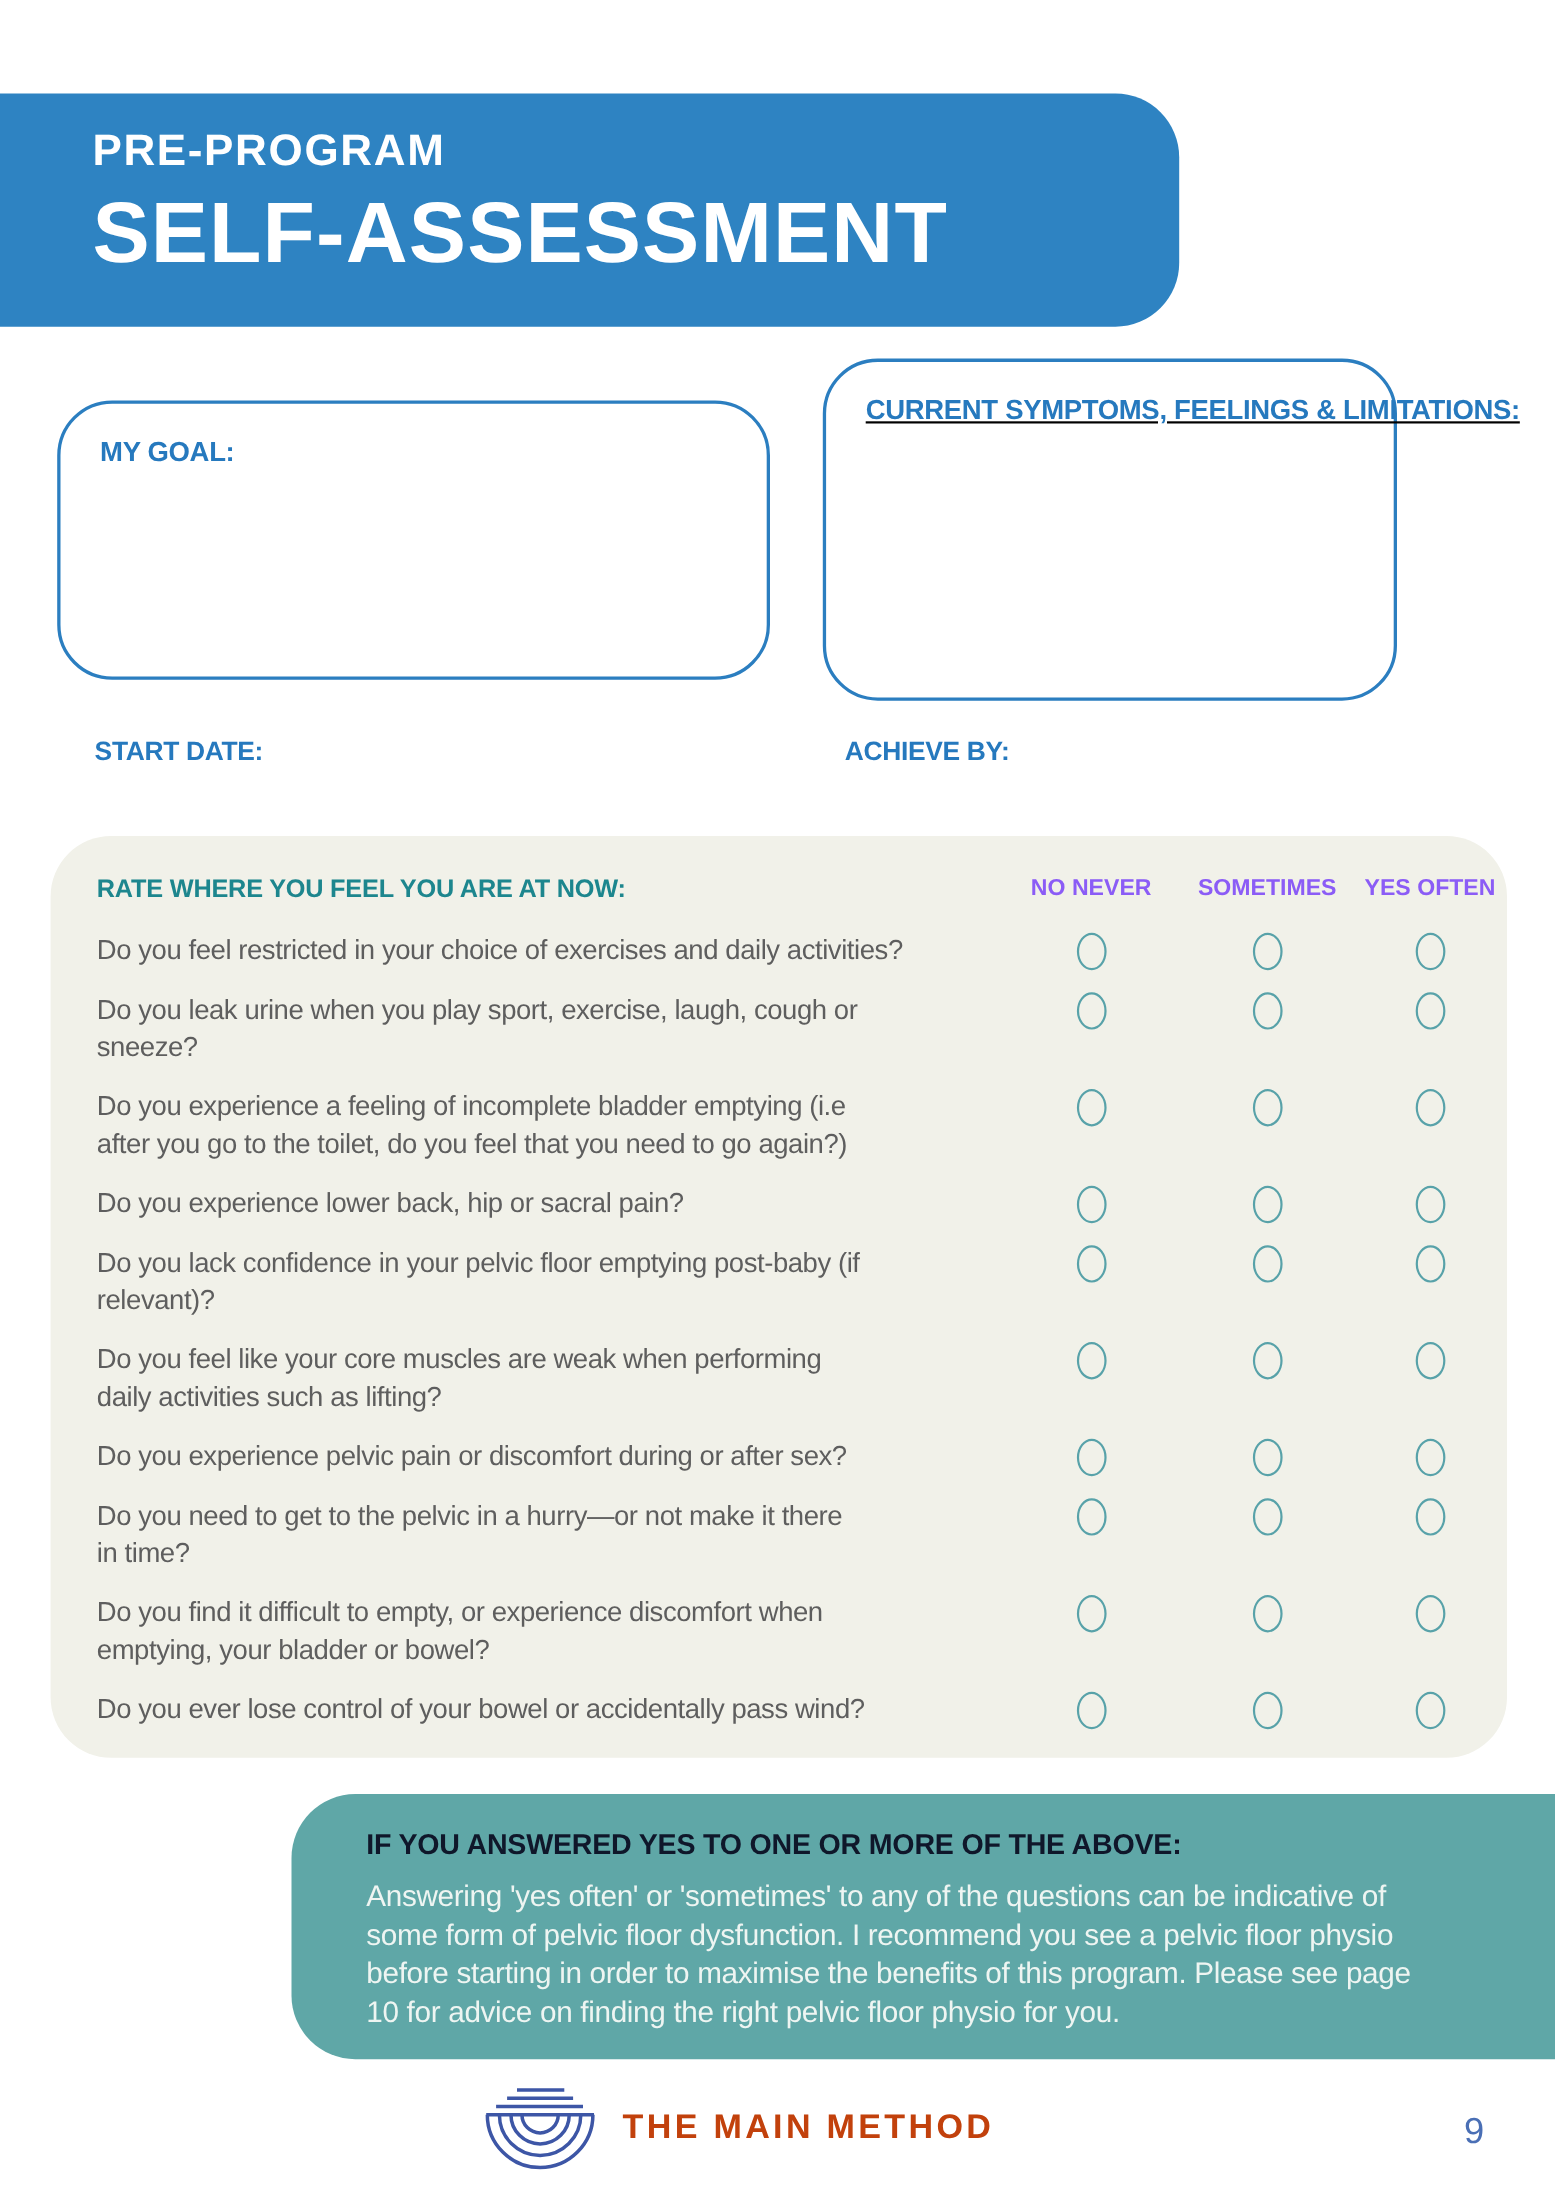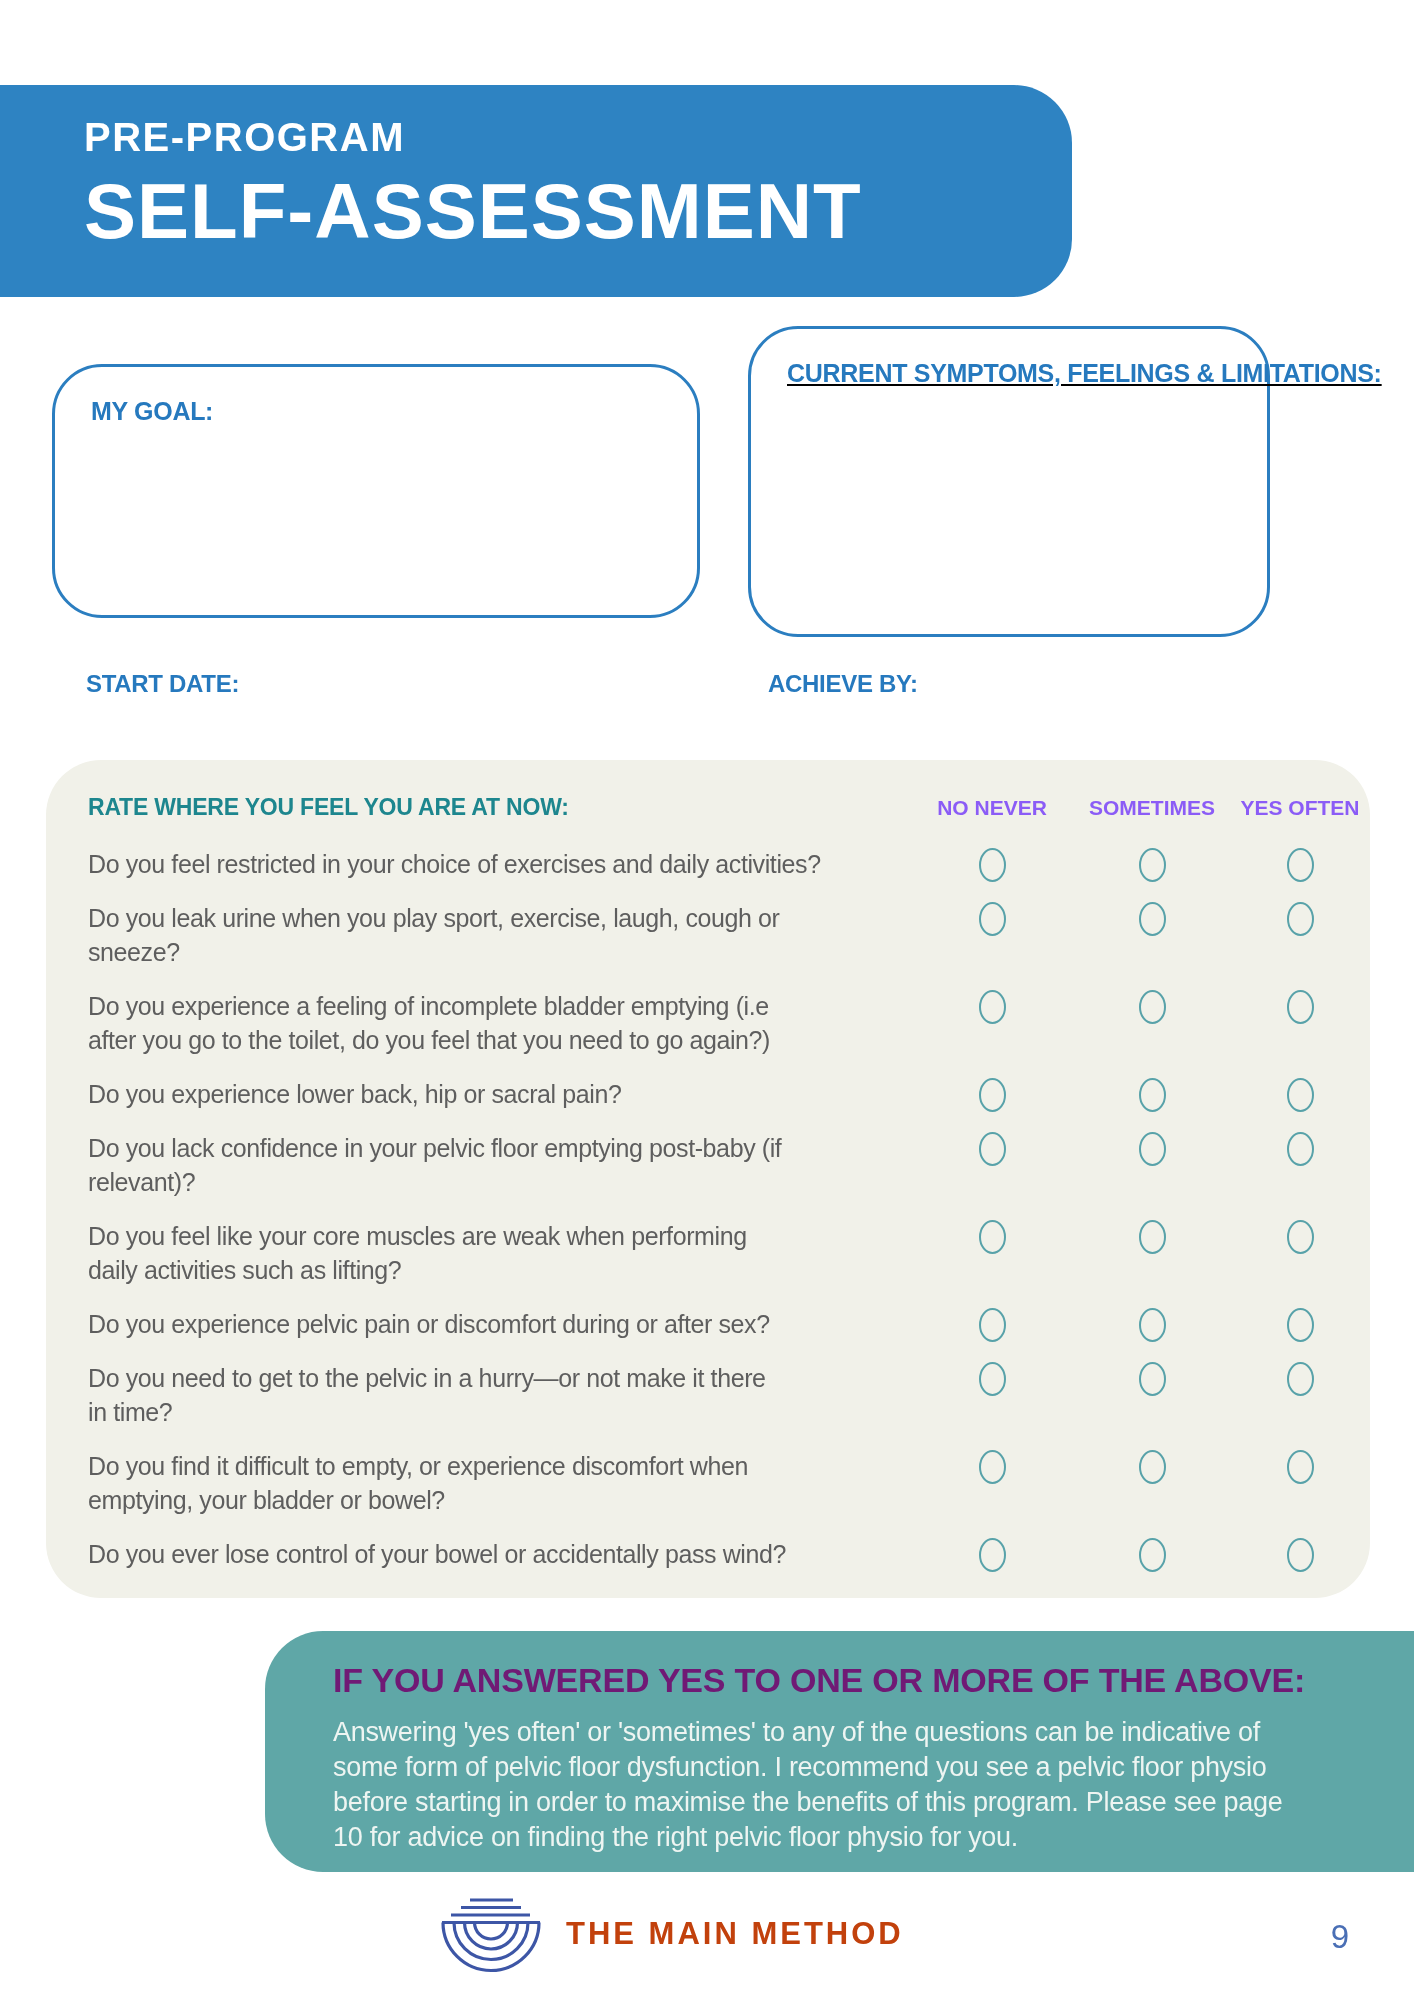--- a/index.html
+++ b/index.html
@@ -67,21 +67,21 @@
   .radio.r0 { left:891px; }
   .radio.r1 { left:1051px; }
   .radio.r2 { left:1199px; }
 
   
   .callout {
     position:absolute; left:265px; top:1631px; width:1149px; height:241px;
     background:#5FA7A7; border-radius:58px 0 0 58px; padding:30px 24px 0 68px;
   }
   .callout-title {
-    color:#701a75; font-weight:700; font-size:34px; letter-spacing:-0.2px; white-space:nowrap;
+    color:#0f172a; font-weight:700; font-size:26px; letter-spacing:-0.2px; white-space:nowrap;
   }
   .callout-body { margin-top:15px; }
   .callout-line {
     color:#EEF5F2; font-size:27px; line-height:35px; letter-spacing:-0.3px; white-space:nowrap;
   }
 
   
   .logo { position:absolute; left:441px; top:1895px; }
   .brand {
     position:absolute; left:566px; top:1916px; color:#c2410c;

